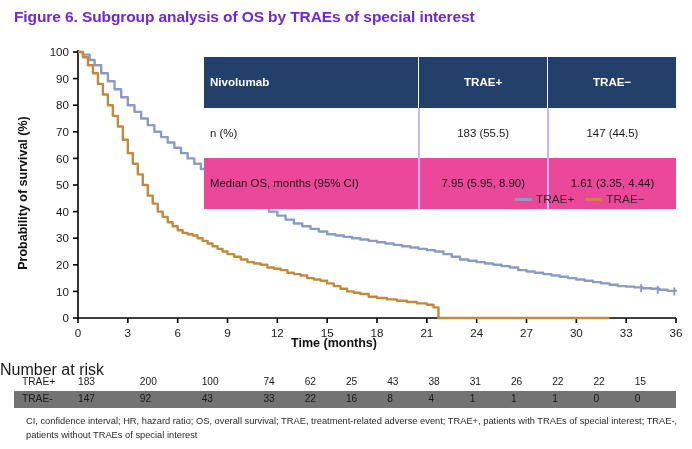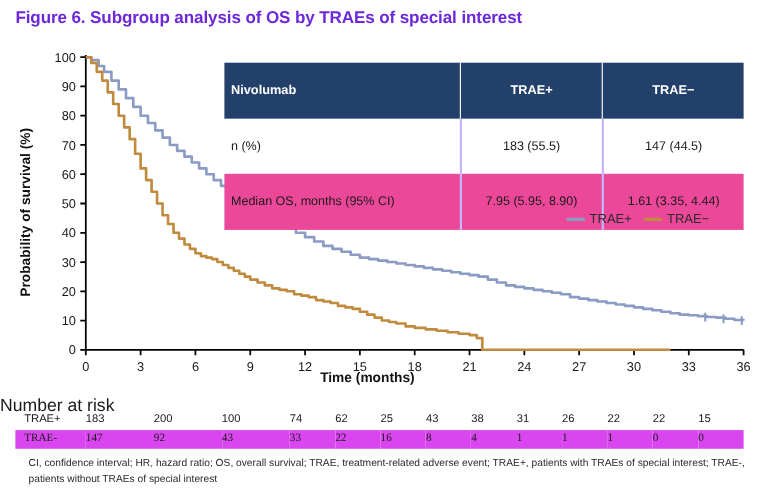--- a/index.html
+++ b/index.html
@@ -61,21 +61,21 @@
     position:absolute;left:0;top:361px;font-size:16px;color:#1a1a1a;
   }
   #risk-table{
     position:absolute;left:14px;top:374px;width:662px;
     border-collapse:collapse;font-size:10.2px;
   }
   #risk-table td{
     padding:1px 0;line-height:1.45;white-space:nowrap;
   }
   #risk-table td.rl{text-align:left;padding-left:8px;width:56px;}
-  #risk-table tr.alt td{background:#d946ef;font-family:Liberation Serif, serif;}
+  #risk-table tr.alt td{background:#737373;}
   
   #footnote{
     position:absolute;left:26px;top:415px;width:666px;
     font-size:9.3px;line-height:1.5;color:#2a2a2a;
   }
 </style>
 </head>
 <body>
 
 <div id="figure-title">Figure 6. Subgroup analysis of OS by TRAEs of special interest</div>

